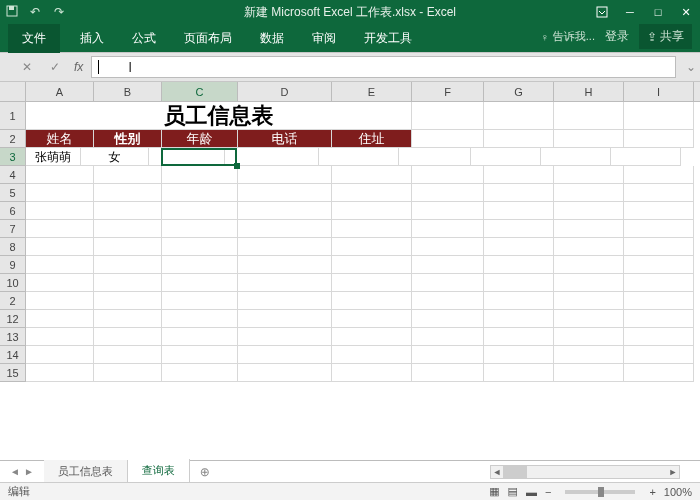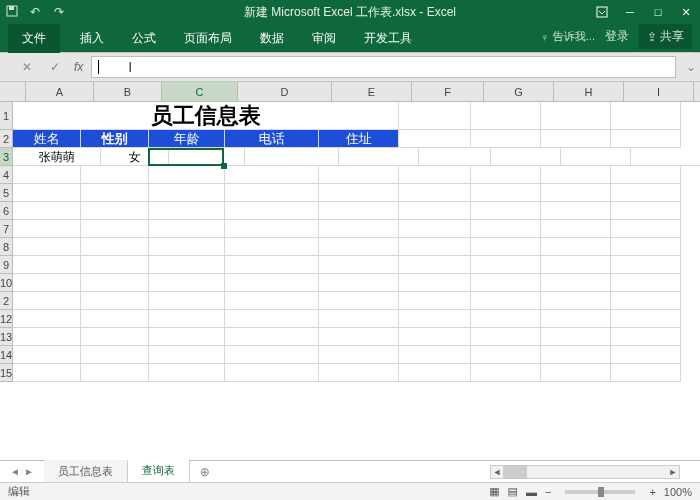--- a/index.html
+++ b/index.html
@@ -35,21 +35,21 @@
 .row-headers { width: 26px; background: #e6e6e6; }
 .row-h { height: 18px; border-bottom: 1px solid #bcbcbc; border-right: 1px solid #bcbcbc; text-align: center; line-height: 18px; color: #444; font-size: 11px; }
 .row-h.tall { height: 28px; line-height: 28px; }
 .row-h.active { background: #c7d8c9; color: #0e683c; }
 .cells { position: relative; flex: 1; }
 .cell-row { display: flex; height: 18px; }
 .cell-row.tall { height: 28px; }
 .cell { border-right: 1px solid #d8d8d8; border-bottom: 1px solid #d8d8d8; text-align: center; line-height: 18px; font-size: 12px; color: #000; overflow: hidden; white-space: nowrap; }
 .cell-row.tall .cell { line-height: 28px; }
 .title-cell { font-size: 22px; font-weight: bold; color: #000; }
-.header-cell { background: #1d4ed8; color: #fff; font-size: 13px; }
+.header-cell { background: #7f1d1d; color: #fff; font-size: 13px; }
 .active-cell-border { position: absolute; border: 2px solid #0e683c; pointer-events: none; }
 .fill-handle { position: absolute; width: 6px; height: 6px; background: #0e683c; }
 .sheet-tabs { position: absolute; bottom: 18px; left: 0; right: 0; height: 22px; background: #fff; border-top: 1px solid #bcbcbc; display: flex; align-items: center; }
 .tab-nav { display: flex; gap: 4px; padding: 0 10px; color: #888; }
 .tab-nav span { font-size: 10px; }
 .sheet-tab { padding: 4px 14px; background: #f4f4f4; border-right: 1px solid #ccc; color: #555; font-size: 11px; }
 .sheet-tab.active { background: #fff; border-bottom: 2px solid #0e683c; color: #0e683c; }
 .new-sheet { padding: 4px 10px; color: #888; }
 .hscroll { margin-left: auto; width: 190px; height: 14px; background: #f0f0f0; border: 1px solid #ccc; margin-right: 20px; position: relative; }
 .hscroll .thumb { position: absolute; left: 12px; top: 0; width: 24px; height: 12px; background: #cdcdcd; }
@@ -167,21 +167,21 @@
           <div class="cell header-cell" style="width: 68px; font-weight: bold;">性别</div>
           <div class="cell header-cell" style="width: 76px;">年龄</div>
           <div class="cell header-cell" style="width: 94px;">电话</div>
           <div class="cell header-cell" style="width: 80px;">住址</div>
           <div class="cell" style="width: 72px;"></div>
           <div class="cell" style="width: 70px;"></div>
           <div class="cell" style="width: 70px;"></div>
           <div class="cell" style="width: 70px;"></div>
         </div>
         <div class="cell-row">
-          <div class="cell" style="width: 88px;">张萌萌</div>
+          <div class="cell" style="width: 55px;">张萌萌</div>
           <div class="cell" style="width: 68px;">女</div>
           <div class="cell" style="width: 76px;"></div>
           <div class="cell" style="width: 94px;"></div>
           <div class="cell" style="width: 80px;"></div>
           <div class="cell" style="width: 72px;"></div>
           <div class="cell" style="width: 70px;"></div>
           <div class="cell" style="width: 70px;"></div>
           <div class="cell" style="width: 70px;"></div>
         </div>
         <div class="cell-row">

